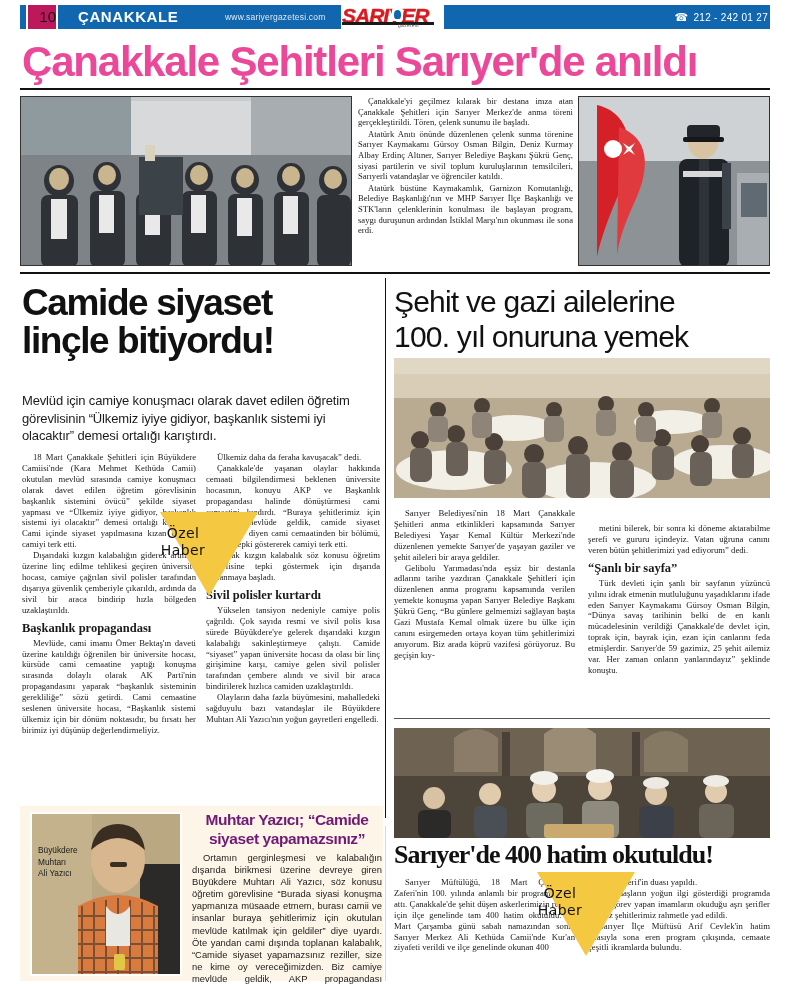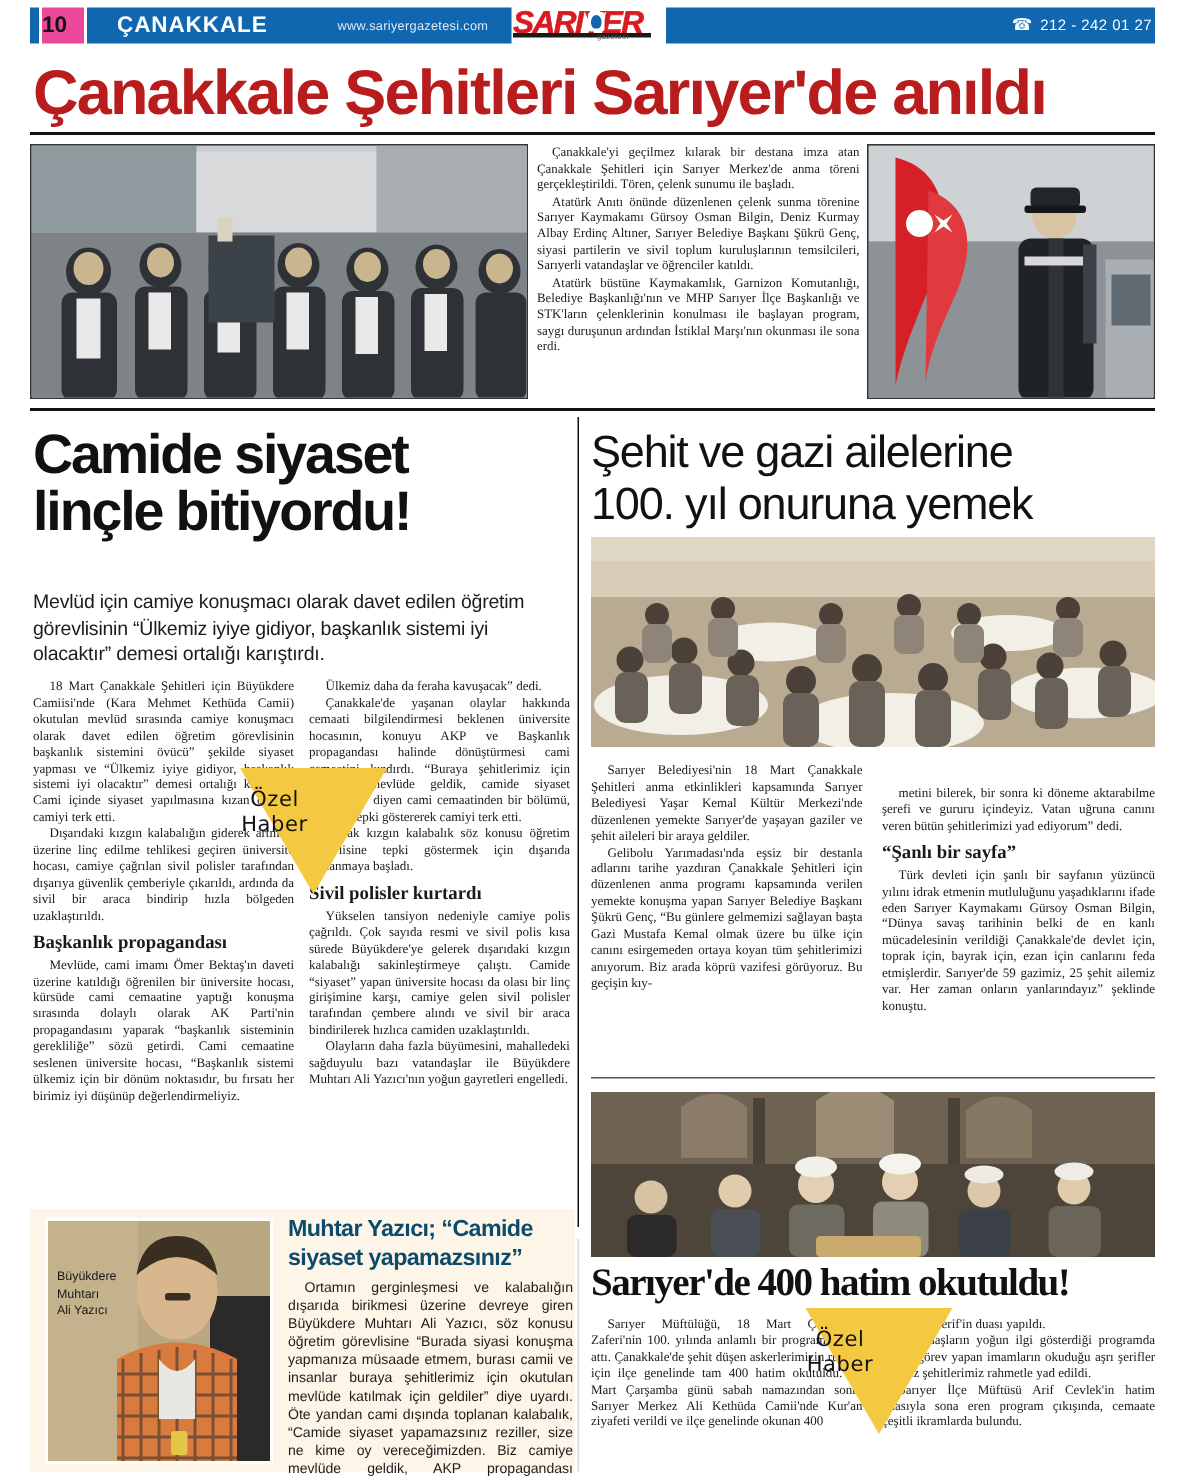--- a/index.html
+++ b/index.html
@@ -7,22 +7,22 @@
     width: 790px; height: 984px;
     background: #ffffff;
     font-family: "Liberation Sans", sans-serif;
     overflow: hidden;
   }
   .page { position: relative; width: 790px; height: 984px; background:#fff; }
 
   
   .masthead { position:absolute; left:0; top:5px; width:790px; height:24px; }
   .mh-tick { position:absolute; left:20px; top:0; width:6px; height:24px; background:#1166b0; }
-  .mh-pagebox { position:absolute; left:28px; top:0; width:28px; height:24px; background:#ec4899;
-    color:#111; font-weight:bold; font-size:15px; line-height:24px; text-align:left; }
+  .mh-pagebox { position:absolute; left:28px; top:0; width:28px; height:24px; background:#be185d;
+    color:#111; font-weight:normal; font-size:15px; line-height:24px; text-align:right; }
   .mh-bar1 { position:absolute; left:58px; top:0; width:283px; height:24px; background:#1166b0; }
   .mh-section { position:absolute; left:78px; top:0; height:24px; line-height:24px; color:#fff;
     font-weight:bold; font-size:15px; letter-spacing:0.6px; }
   .mh-url { position:absolute; left:225px; top:0; height:24px; line-height:25px; color:#dfeaf5;
     font-size:8.5px; letter-spacing:0.2px; }
   .mh-logo { position:absolute; left:342px; top:0; width:100px; height:26px; background:#fff; overflow:hidden; }
   .mh-logo-txt { position:absolute; left:0; top:-1px; font-family:"Liberation Sans", sans-serif;
     font-weight:bold; font-style:italic; font-size:21px; color:#d91a1f; letter-spacing:-1px;
     -webkit-text-stroke:0.4px #d91a1f; }
   .mh-logo-sub { position:absolute; left:56px; top:17px; font-size:5px; color:#555; letter-spacing:0.3px;}
@@ -31,21 +31,21 @@
     border-radius:2px; }
   .mh-logo-dot:after { content:""; position:absolute; left:2px; top:2px; width:7px; height:9px;
     background:#1166b0; border-radius:50% 50% 40% 40%; }
   .mh-bar2 { position:absolute; left:444px; top:0; width:326px; height:24px; background:#1166b0; }
   .mh-phone { position:absolute; right:22px; top:0; height:24px; line-height:25px; color:#fff;
     font-size:10px; letter-spacing:0.3px; }
   .mh-phone .clock { display:inline-block; margin-right:5px; font-size:11px; }
 
   
   .main-headline { position:absolute; left:22px; top:38px; width:750px;
-    font-size:42px; font-weight:bold; letter-spacing:-1.2px; color:#b91c1c;
+    font-size:42px; font-weight:bold; letter-spacing:-1.2px; color:#ec4899;
     font-family:"Liberation Sans", sans-serif; white-space:nowrap; }
   .rule-thick { position:absolute; left:20px; top:88px; width:750px; height:2px; background:#111; }
 
   
   .photo { position:absolute; overflow:hidden; background:#8a8f93; }
   .ph-main { left:20px; top:96px; width:332px; height:170px; border:1px solid #333; }
   .ph-right { left:578px; top:96px; width:192px; height:170px; border:1px solid #333; }
 
   .topcol { position:absolute; left:358px; top:96px; width:215px; }
   .topcol p { font-family:"Liberation Serif", serif; font-size:8.6px; line-height:10.6px;
@@ -99,21 +99,21 @@
     font-weight:bold; font-size:26px; line-height:30px; letter-spacing:-1px; color:#111;font-family:Liberation Serif, serif; }
   .rcol3 { left:394px; top:877px; width:181px; }
   .rcol4 { left:588px; top:877px; width:182px; }
 
   
   .boxbg { position:absolute; left:20px; top:806px; width:363px; height:175px; background:#fdf6e8; }
   .ph-muhtar { left:30px; top:812px; width:152px; height:164px; border:2px solid #fff; }
   .muhtar-cap { position:absolute; left:38px; top:845px; width:70px; color:#1a1a1a;
     font-size:8.3px; line-height:11.5px; font-weight:normal; }
   .bh { position:absolute; left:192px; top:810px; width:190px;
-    font-weight:bold; font-size:15.5px; line-height:19px; letter-spacing:-0.4px; color:#0c4a6e; }
+    font-weight:bold; font-size:15.5px; line-height:19px; letter-spacing:-0.4px; color:#701a75;text-align:center; }
   .bcol { position:absolute; left:192px; top:852px; width:190px;
     font-size:9.4px; line-height:12.1px; text-align:justify; text-indent:11px; color:#1b1b1b; }
 </style>
 </head>
 <body>
 
 <div class="page">
 
   <div class="masthead">
     <div class="mh-tick"></div>

